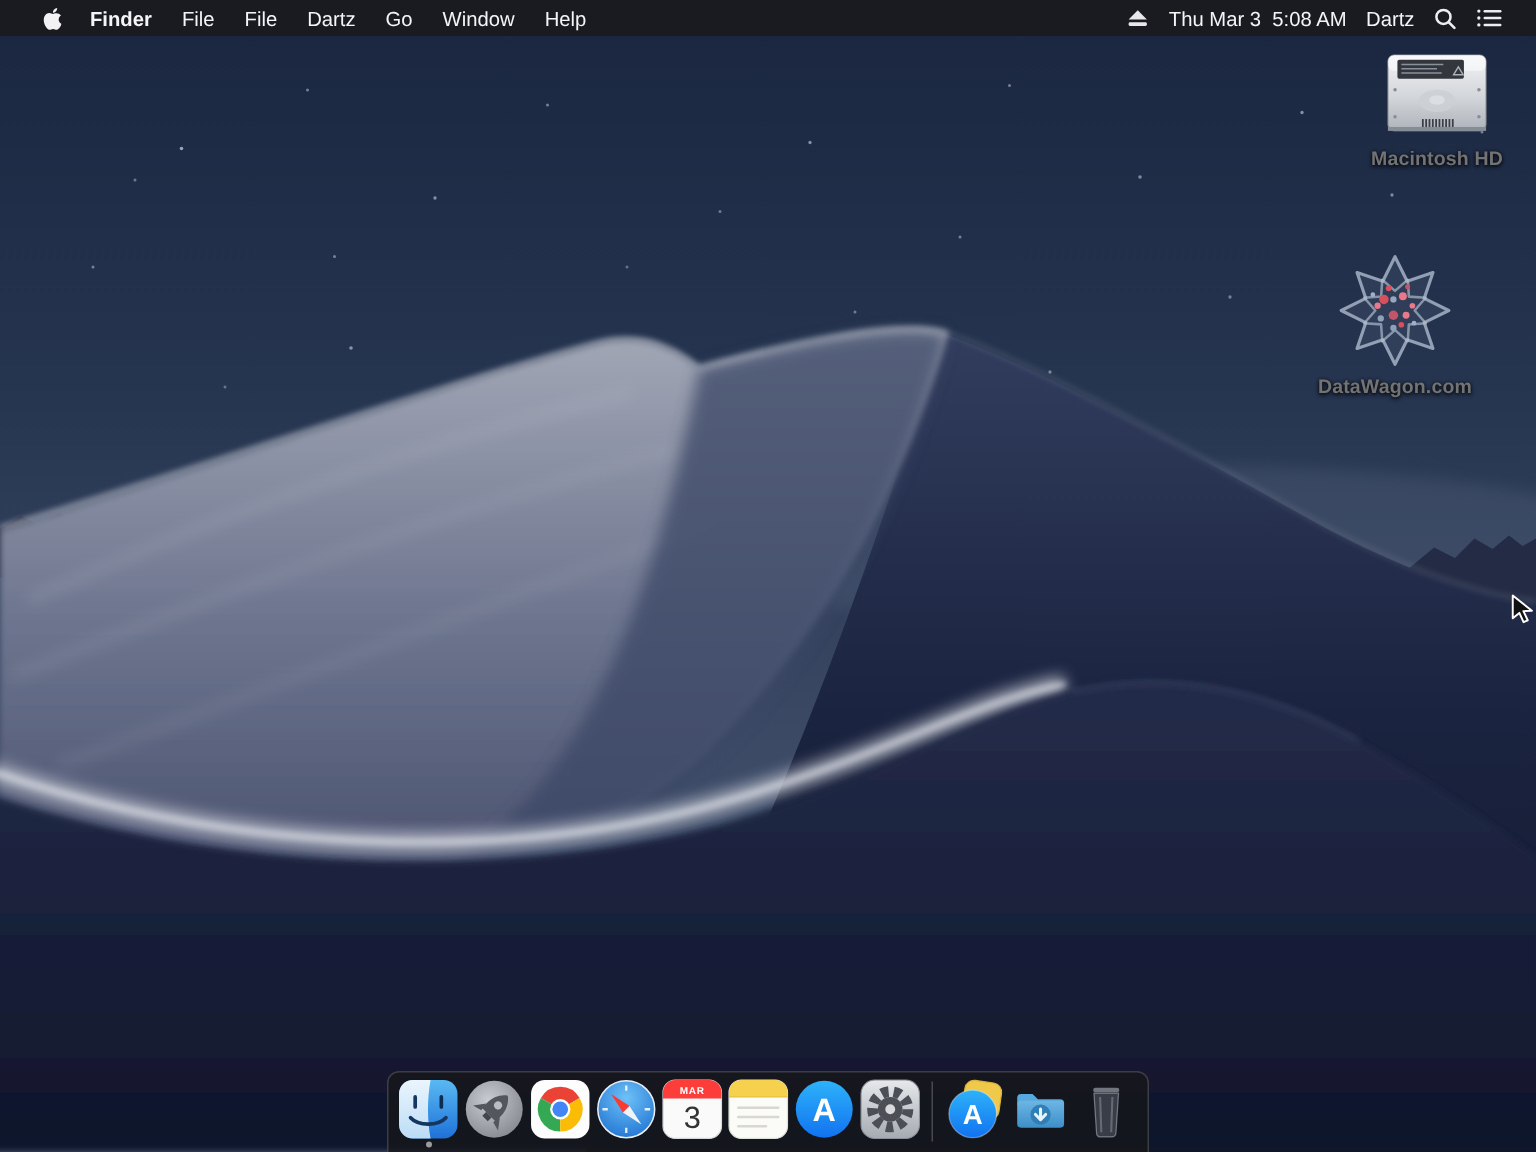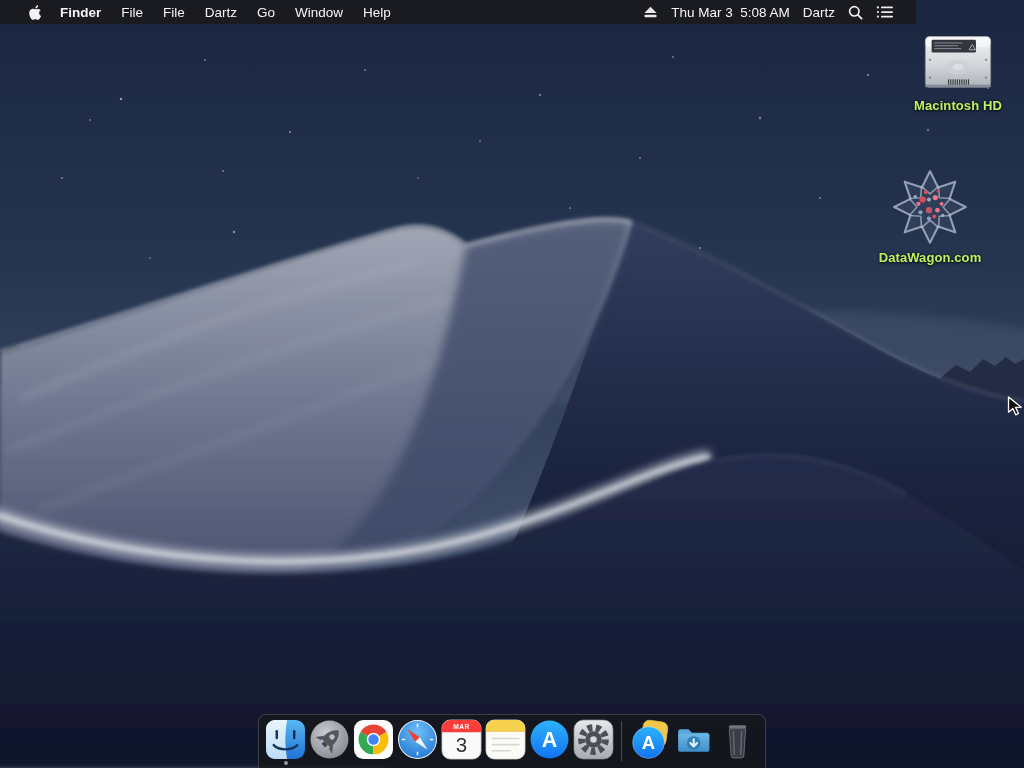--- a/index.html
+++ b/index.html
@@ -3,36 +3,36 @@
 <meta charset="utf-8">
 <style>
   html,body{margin:0;padding:0;background:#000;}
   body{width:1024px;height:768px;position:relative;overflow:hidden;
        font-family:"Liberation Sans","DejaVu Sans",sans-serif;}
 
   
   .wallpaper{position:absolute;inset:0;width:1024px;height:768px;display:block;}
 
   
-  .menubar{position:absolute;top:0;left:0;width:916px;height:24px;
+  .menubar{position:absolute;top:0;left:0;width:1024px;height:24px;
     background:rgba(26,27,31,0.97);display:flex;align-items:center;
     color:#f5f5f7;font-size:13.5px;z-index:30;}
   .menubar .left{display:flex;align-items:center;}
   .apple-menu{margin-left:18px;padding:0 9px;display:flex;align-items:center;cursor:default;}
   .menu-app{font-weight:700;padding:0 10px;}
   .menu-item{padding:0 10px;}
   .menubar .right{margin-left:auto;display:flex;align-items:center;gap:13px;padding-right:22px;}
   .mb-icon{display:flex;align-items:center;}
   .mb-clock{white-space:pre;}
   .mb-user{}
 
   
   .desk-icon{position:absolute;width:120px;text-align:center;z-index:10;cursor:default;}
   .desk-icon svg{display:block;margin:0 auto;}
-  .desk-label{margin-top:4px;font-size:13px;font-weight:700;color:#bef264;
+  .desk-label{margin-top:4px;font-size:13px;font-weight:700;color:#737373;
     text-shadow:0 1px 3px rgba(0,0,0,0.85),0 0 2px rgba(0,0,0,0.6);letter-spacing:0.1px;}
   #icon-machd{left:898px;top:32px;}
   #icon-datawagon{left:870px;top:168px;}
 
   
   .dock{position:absolute;left:258px;top:714px;width:508px;height:54px;
     background:rgba(23,23,26,0.78);border:1px solid rgba(125,125,132,0.38);
     border-bottom:none;border-radius:8px 8px 0 0;display:flex;align-items:flex-start;
     padding:4px 5px 0 5px;box-sizing:border-box;gap:1px;z-index:20;}
   .dock-item{width:43px;height:46px;position:relative;display:flex;justify-content:center;}

